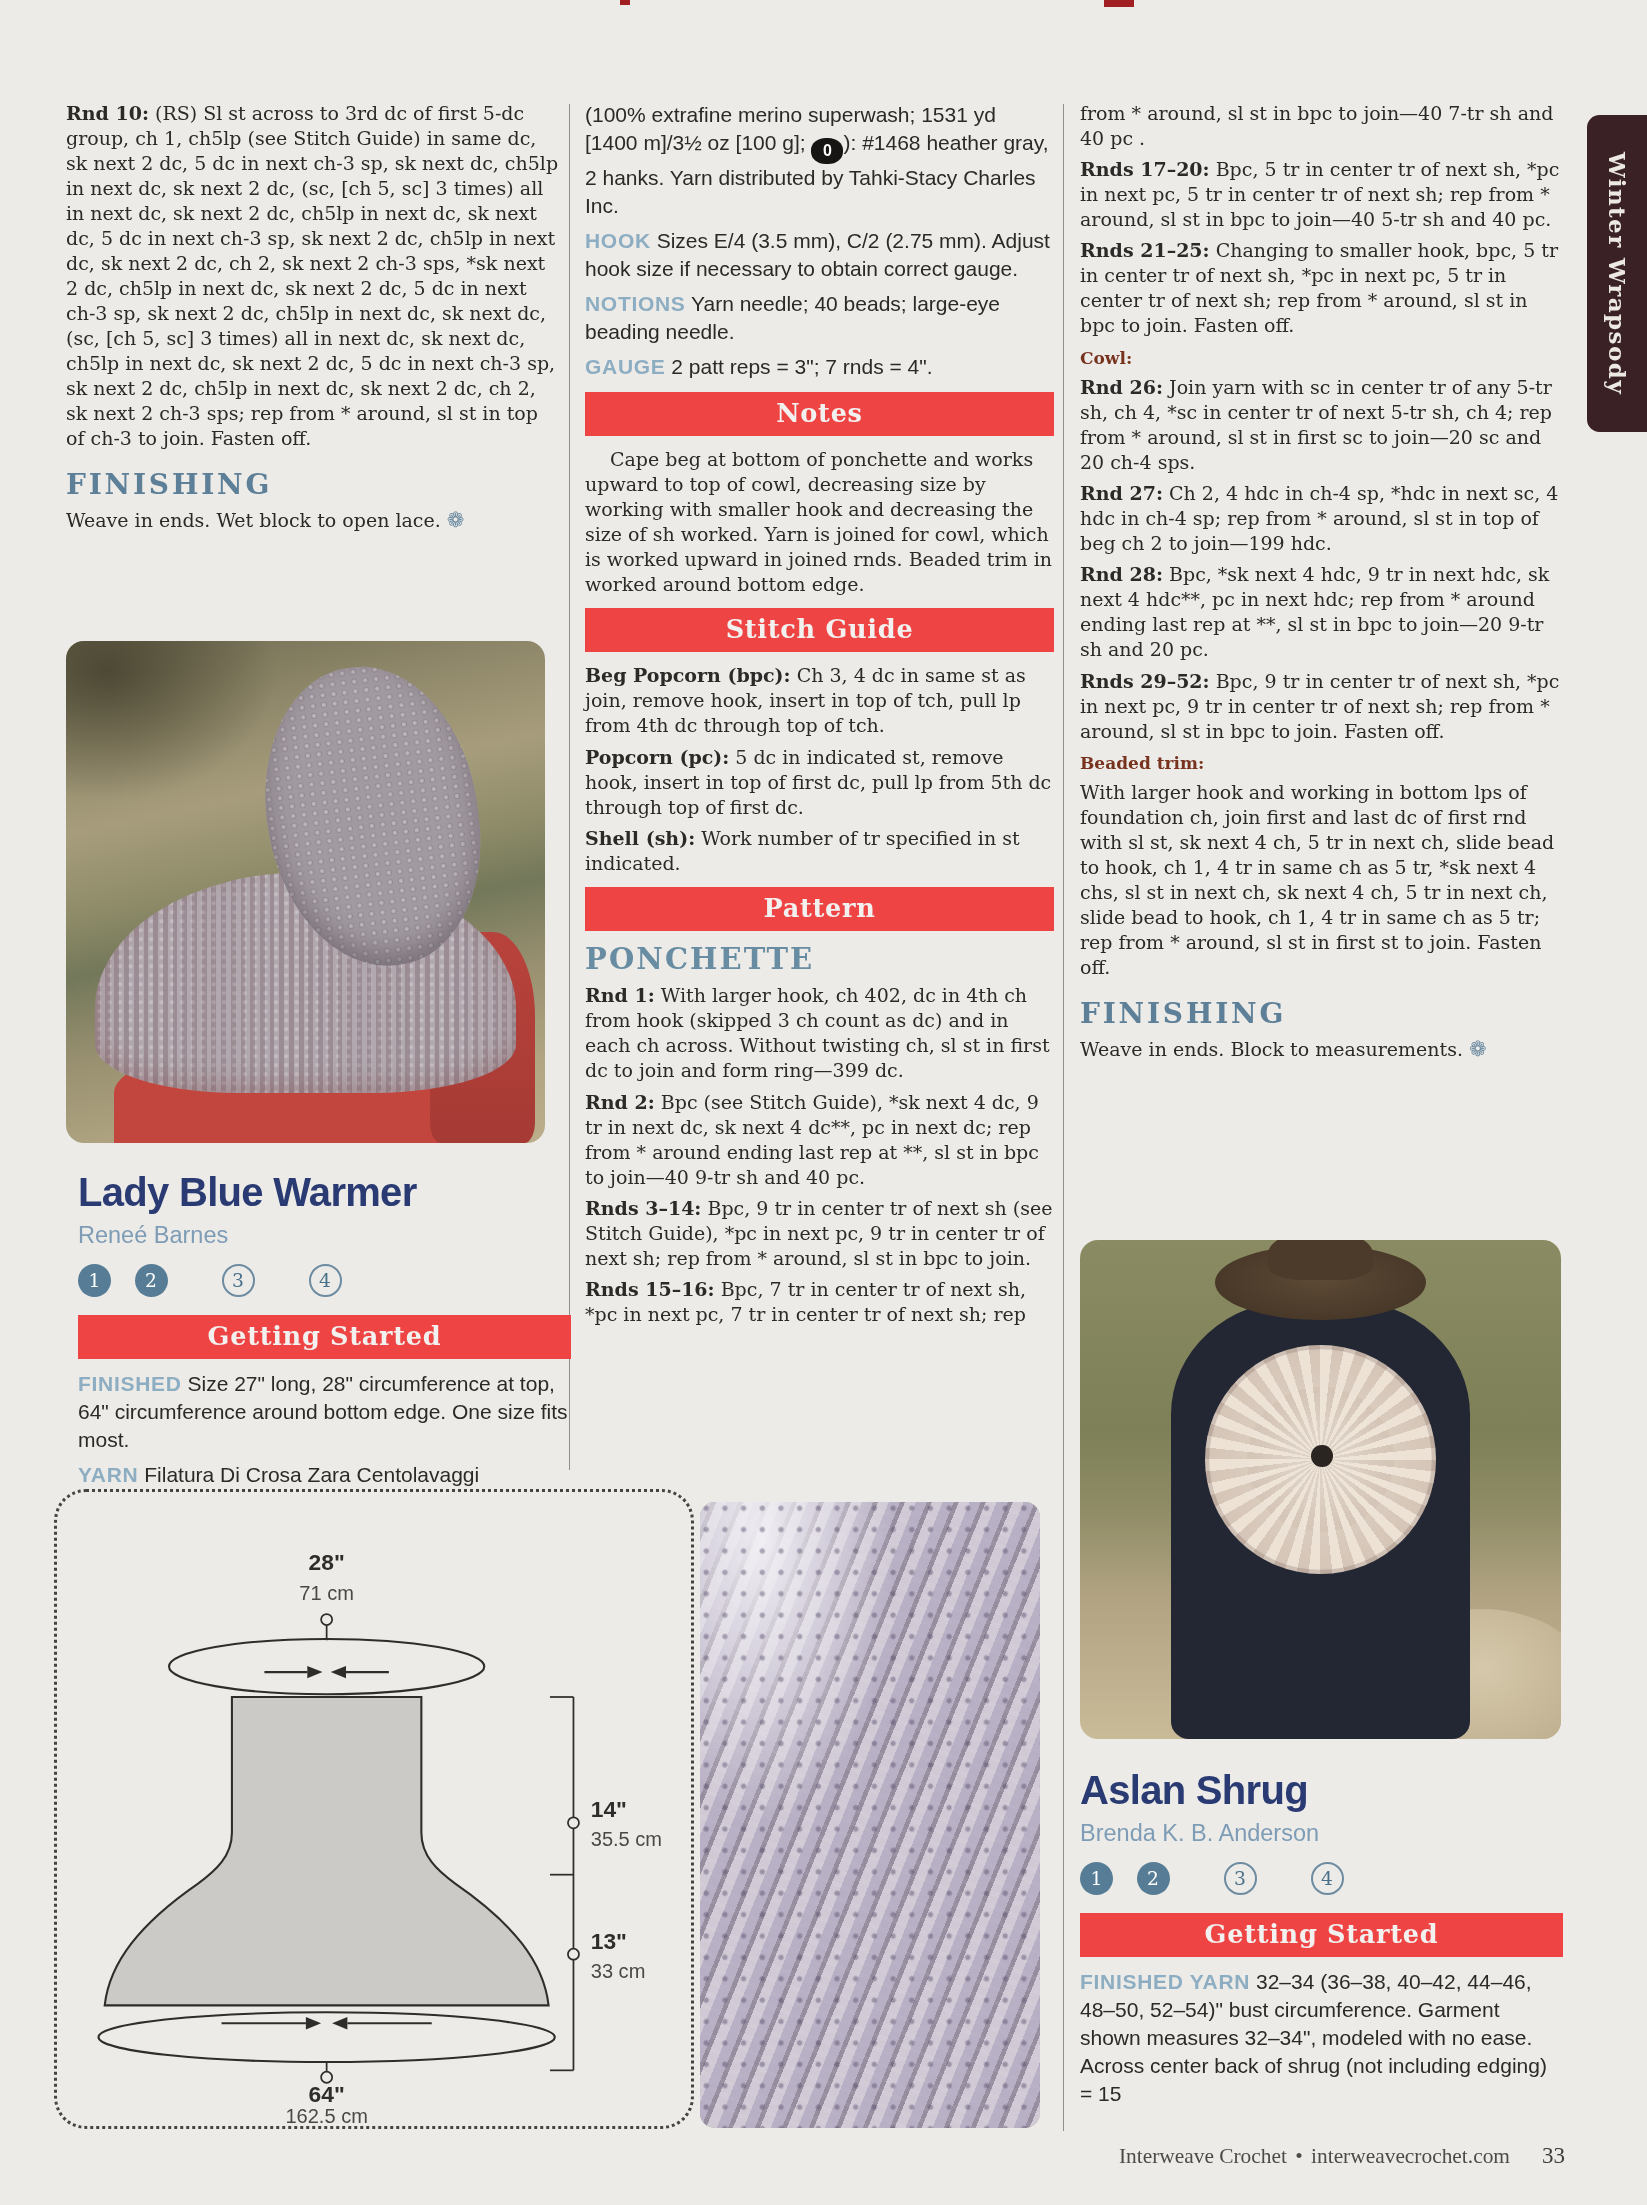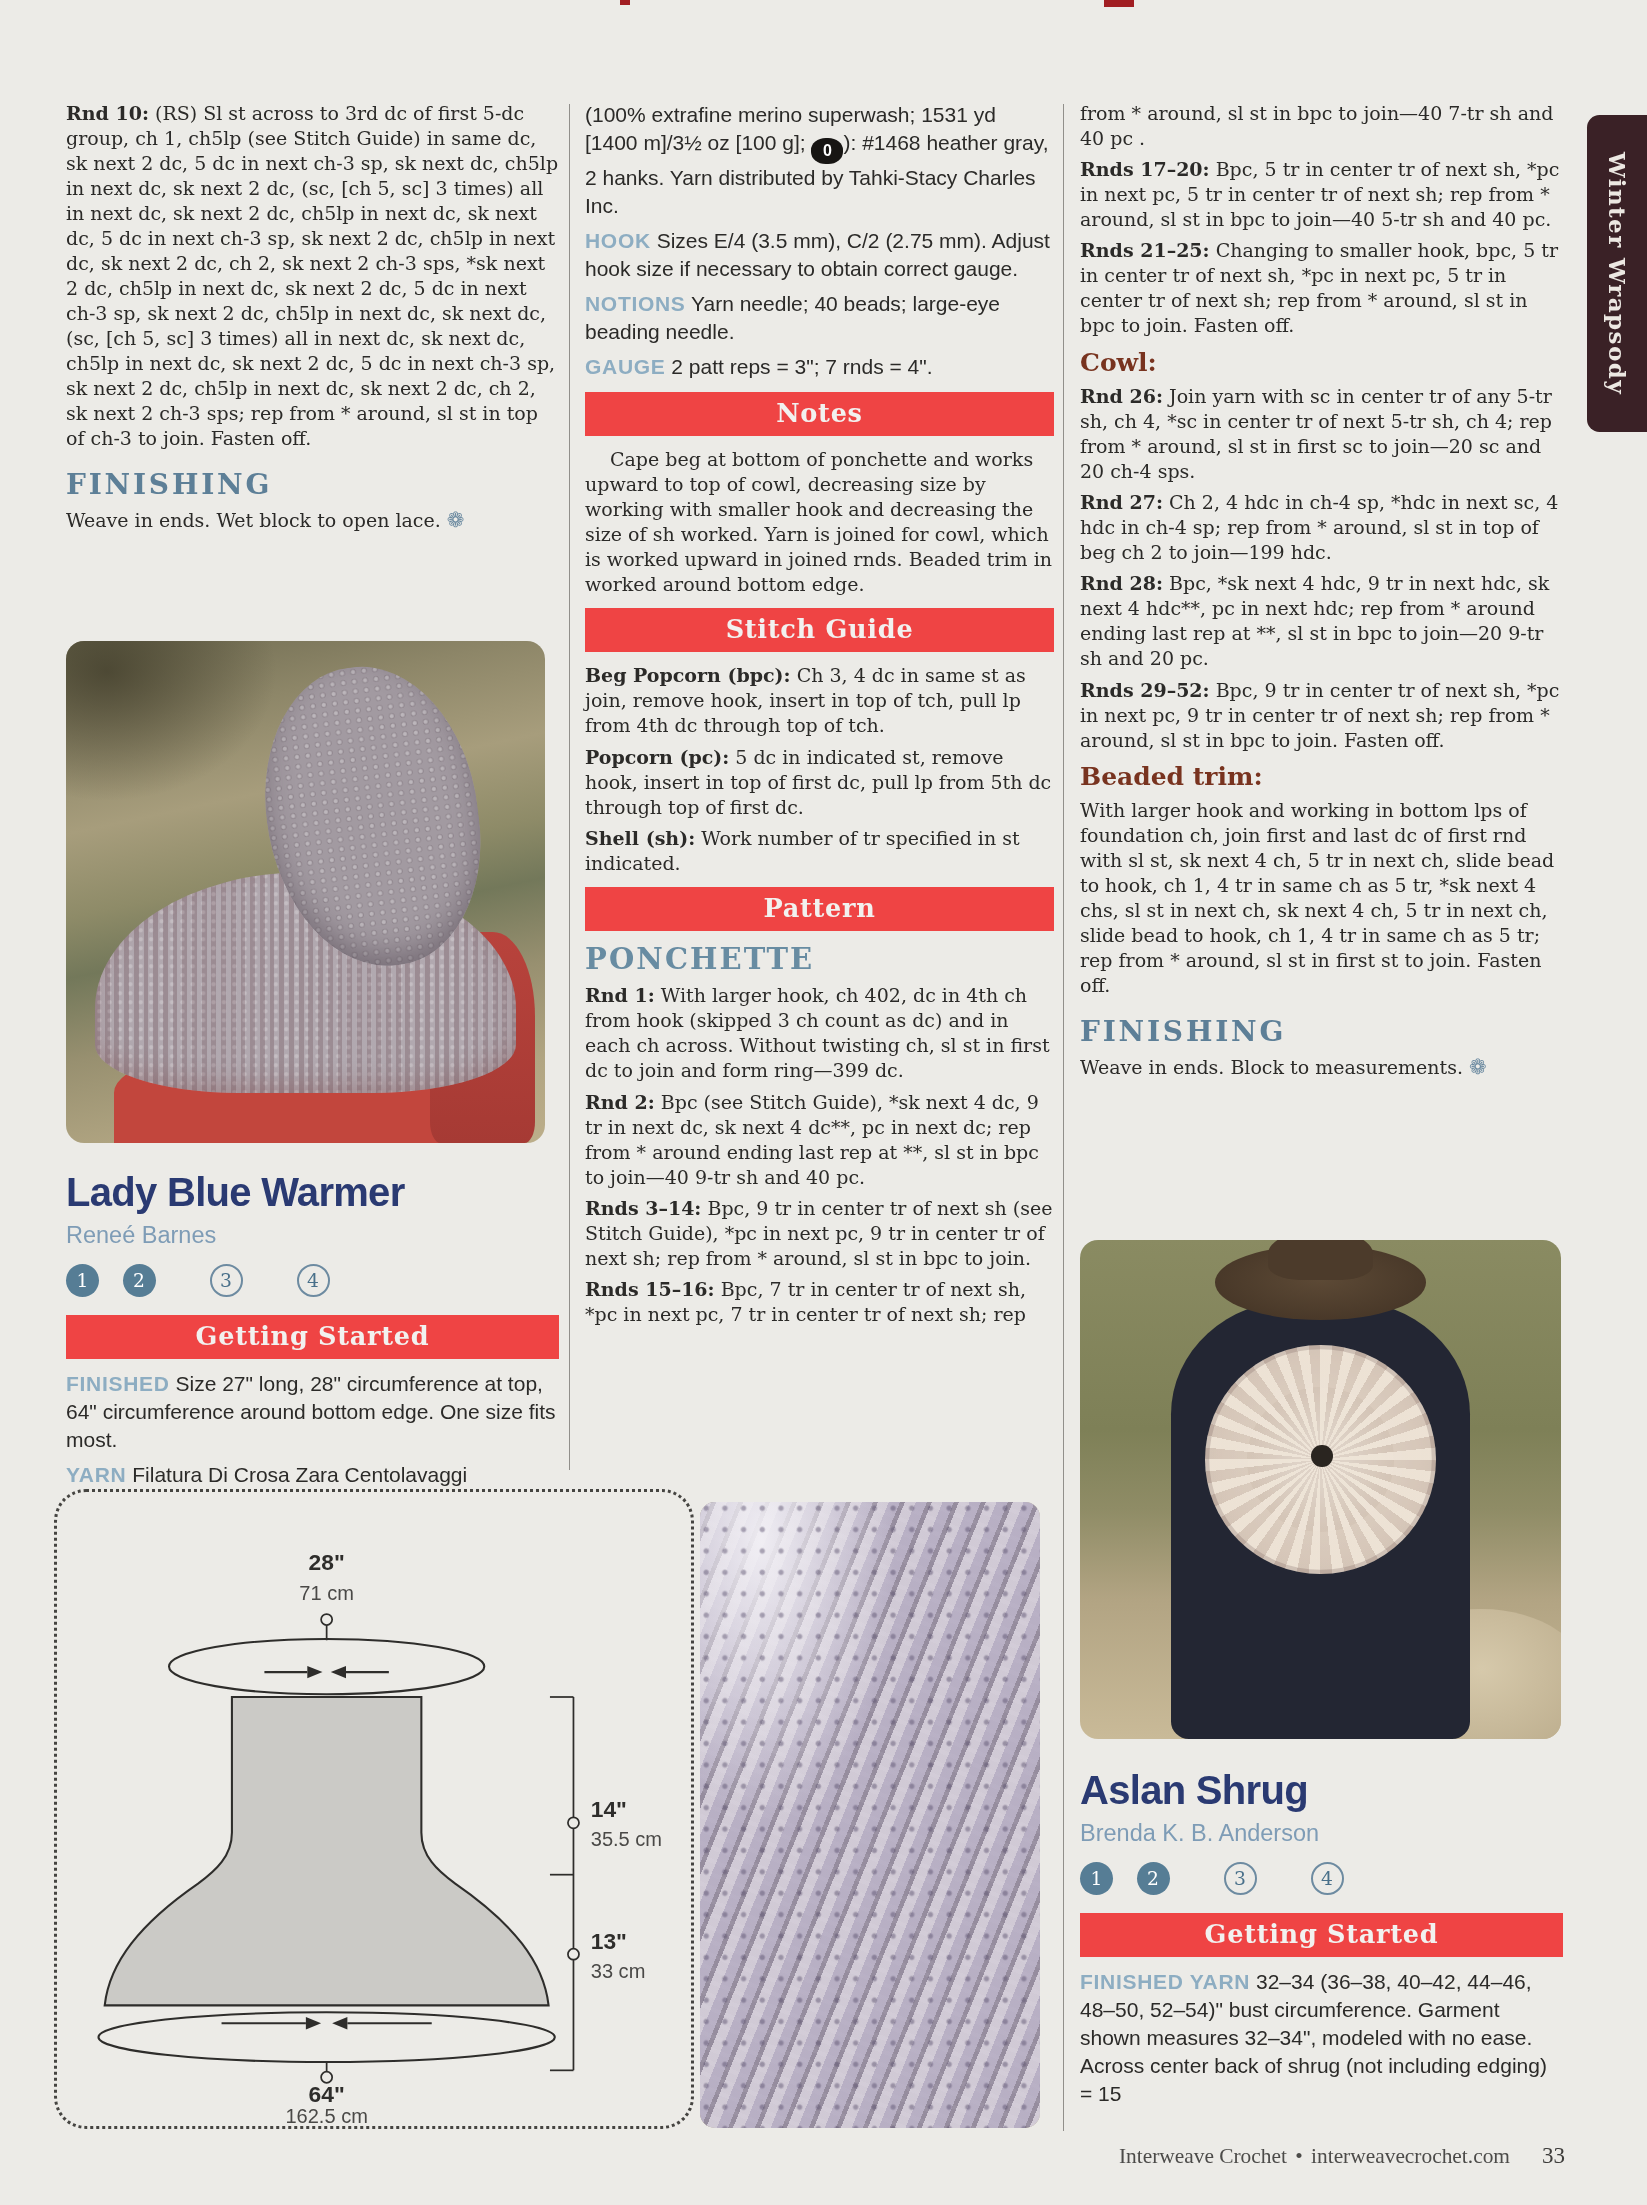--- a/index.html
+++ b/index.html
@@ -12,21 +12,21 @@
   #rule1{left:569px;top:104px;height:1366px;}
   #rule2{left:1063px;top:104px;height:2027px;}
   p.serif{font-size:19px;line-height:25px;margin:0 0 6.2px;}
   p.serif b{font-weight:bold;}
   .sans{font-family:"Liberation Sans",sans-serif;font-size:21px;line-height:28px;}
   p.sans{margin:0 0 7px;}
   .label-caps{color:#8dadc2;font-weight:bold;font-family:"Liberation Sans",sans-serif;letter-spacing:0.7px;text-align:right;}
   .blue-head{font-family:"DejaVu Serif",serif;font-weight:bold;color:#5d7f97;font-size:28px;letter-spacing:2.8px;margin:16.6px 0 7px;}
   .bar{background:#ef4444;color:#f2f1ef;font-family:"DejaVu Serif",serif;font-weight:bold;font-size:25.6px;text-align:center;padding:6.2px 0 8.3px;margin:11px 0 11px;letter-spacing:0.7px;}
   .ponch{font-family:"DejaVu Serif",serif;font-weight:bold;color:#688ca2;font-size:29px;letter-spacing:2.1px;margin:2.8px 0 7px;}
-  .maroon-head{font-family:"DejaVu Serif",serif;font-weight:bold;color:#78331f;font-size:25px;margin:9.7px 0 7px;}
+  .maroon-head{font-family:"DejaVu Serif",serif;font-weight:bold;color:#78331f;font-size:17px;margin:9.7px 0 7px;}
   .title{font-family:"Liberation Sans",sans-serif;font-weight:bold;font-size:40px;color:#2a3a72;margin:0 0 7px;letter-spacing:-0.7px;}
   .byline{font-family:"Liberation Sans",sans-serif;font-size:23.5px;color:#7e9cb6;margin:0 0 15px;}
   .skills{display:flex;gap:23.5px;margin:0 0 18px;align-items:center;}
   .skill{width:33px;height:33px;border-radius:50%;display:flex;align-items:center;justify-content:center;font-family:"DejaVu Serif",serif;font-size:18.7px;box-sizing:border-box;}
   .skill.filled{background:#567d95;color:#fff;}
   .skill.open{border:2.1px solid #6d8ba1;color:#49708a;}
   .skills .gap{width:7px;}
   .flower{color:#6d8ba1;font-size:21px;}
   .photo{position:absolute;border-radius:18px;overflow:hidden;}
   #photo1{left:66px;top:641px;width:479px;height:502px;}
@@ -92,21 +92,21 @@
     <div class="bg"></div>
     <div class="shrub"></div>
     <div class="redtop"></div>
     <div class="arm"></div>
     <div class="capelet"></div>
     <div class="hair"></div>
     <div class="face"></div>
     <div class="hood"></div>
   </div>
 
-  <div style="position:absolute;left:66px;top:1170px;width:493px;">
+  <div style="position:absolute;left:78px;top:1170px;width:493px;">
     <div class="title">Lady Blue Warmer</div>
     <div class="byline">Reneé Barnes</div>
     <div class="skills">
       <span class="skill filled">1</span>
       <span class="skill filled">2</span>
       <span class="gap"></span>
       <span class="skill open">3</span>
       <span class="gap"></span>
       <span class="skill open">4</span>
     </div>

